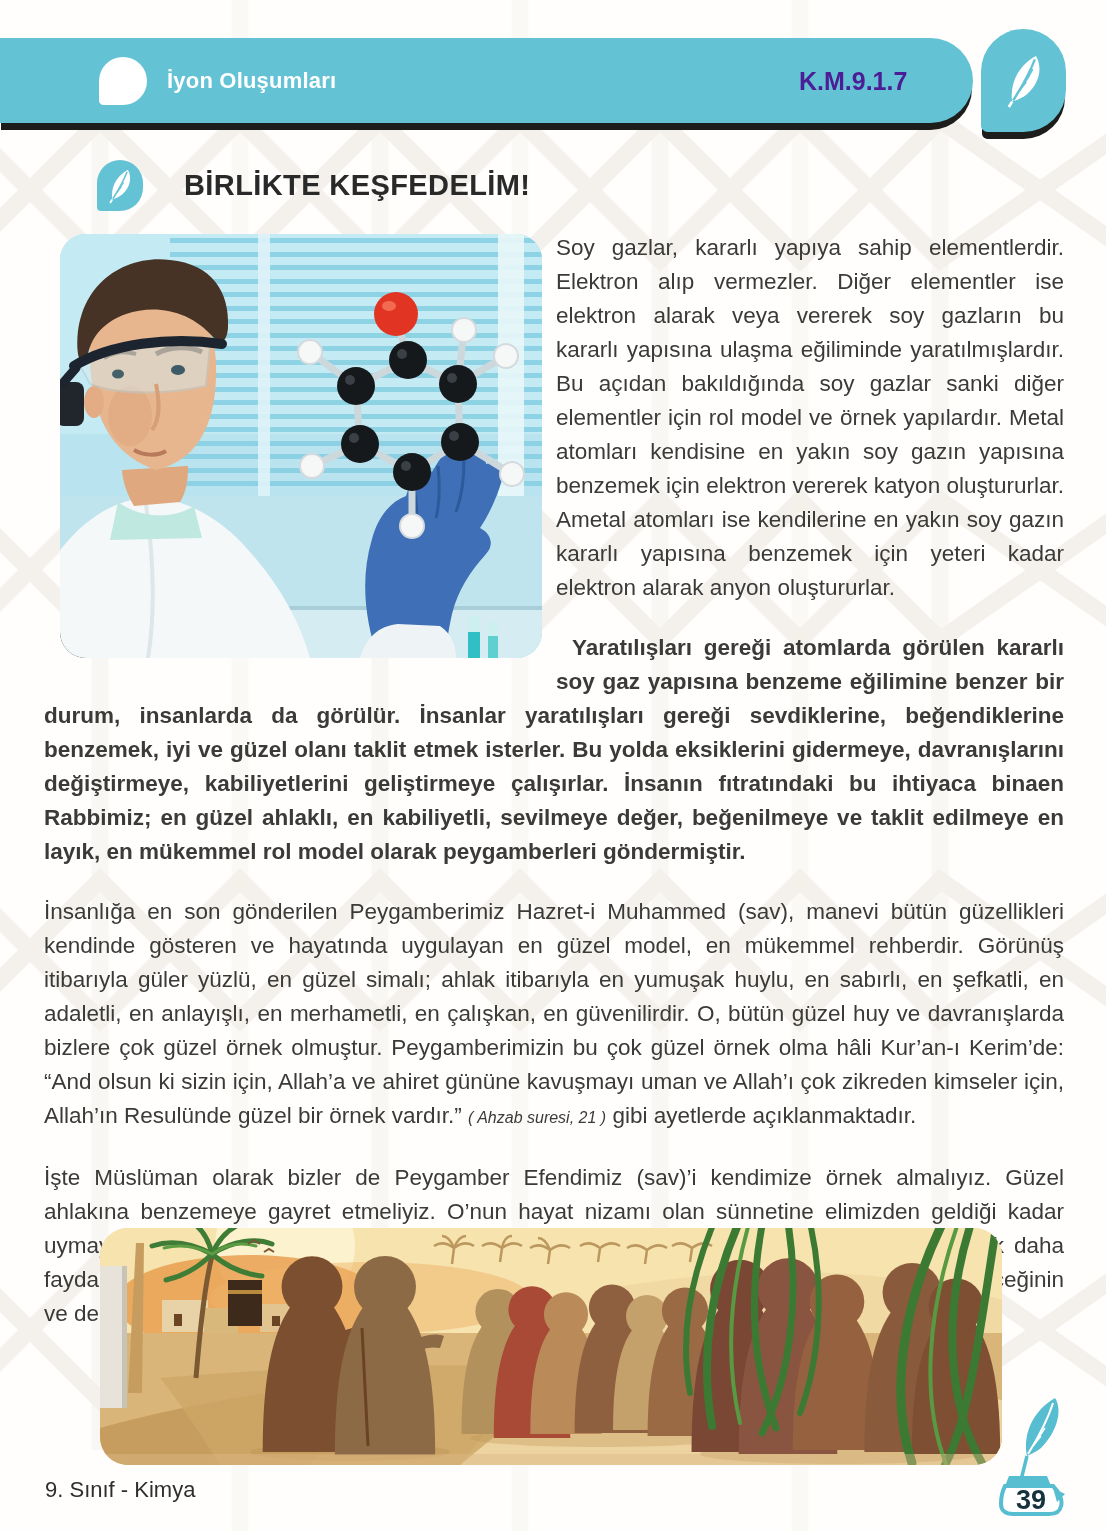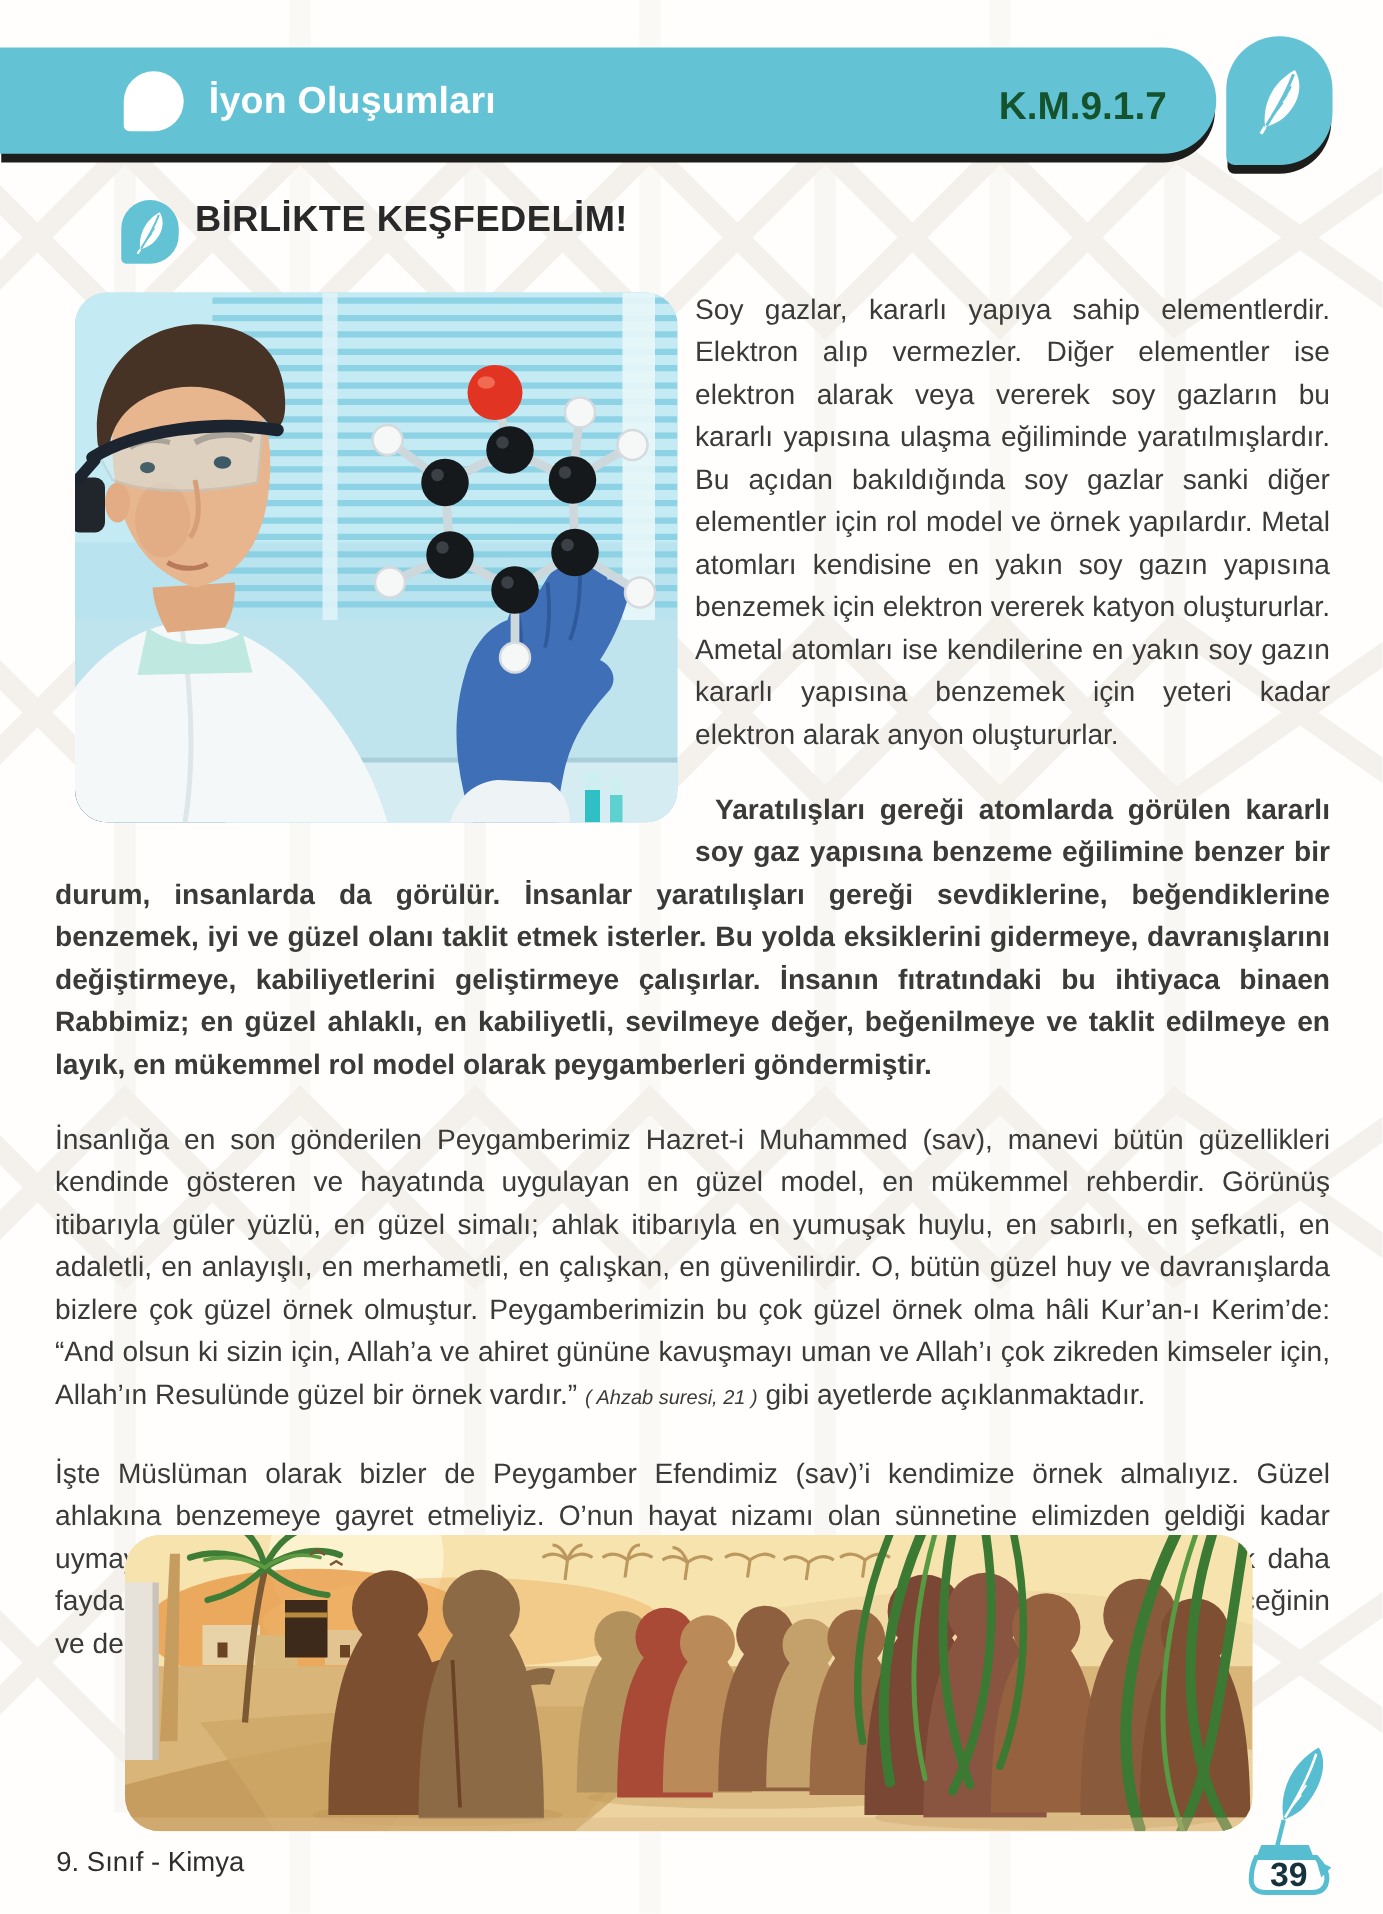--- a/index.html
+++ b/index.html
@@ -23,39 +23,39 @@
     z-index:3;
   }
   .bubble-icon {
     margin-left:99px; width:48px; height:48px;
     background:#ffffff;
     border-radius:26px 26px 26px 5px;
     flex:0 0 auto;
   }
   .page-title {
     margin:0 0 0 20px; color:#ffffff;
-    font-size:30px; font-weight:bold; letter-spacing:.2px;
+    font-size:22px; font-weight:bold; letter-spacing:.2px;
   }
   .curriculum-code {
     position:absolute; left:799px; top:29px;
-    color:#14532d; font-size:31px; font-weight:bold;
+    color:#4c1d95; font-size:25px; font-weight:bold;
   }
   .header-badge {
     position:absolute; left:981px; top:29px; width:85px; height:103px;
     background:#63c3d5;
     border-radius:45px 45px 45px 7px;
     box-shadow:0 8px 0 -1px #1d1d1b;
     display:flex; align-items:center; justify-content:center;
     z-index:3;
   }
 
   
   .discover {
     position:absolute; left:97px; top:160px;
-    display:flex; z-index:2;
+    display:flex; align-items:center; z-index:2;gap:28px;
   }
   .discover-icon {
     width:46px; height:51px; background:#63c3d5;
     border-radius:23px 23px 23px 4px;
     display:flex; align-items:center; justify-content:center;
   }
   .section-heading {
     margin:0 0 0 13px;
     font-size:29px; font-weight:800; letter-spacing:.4px;
     color:#29292a;

